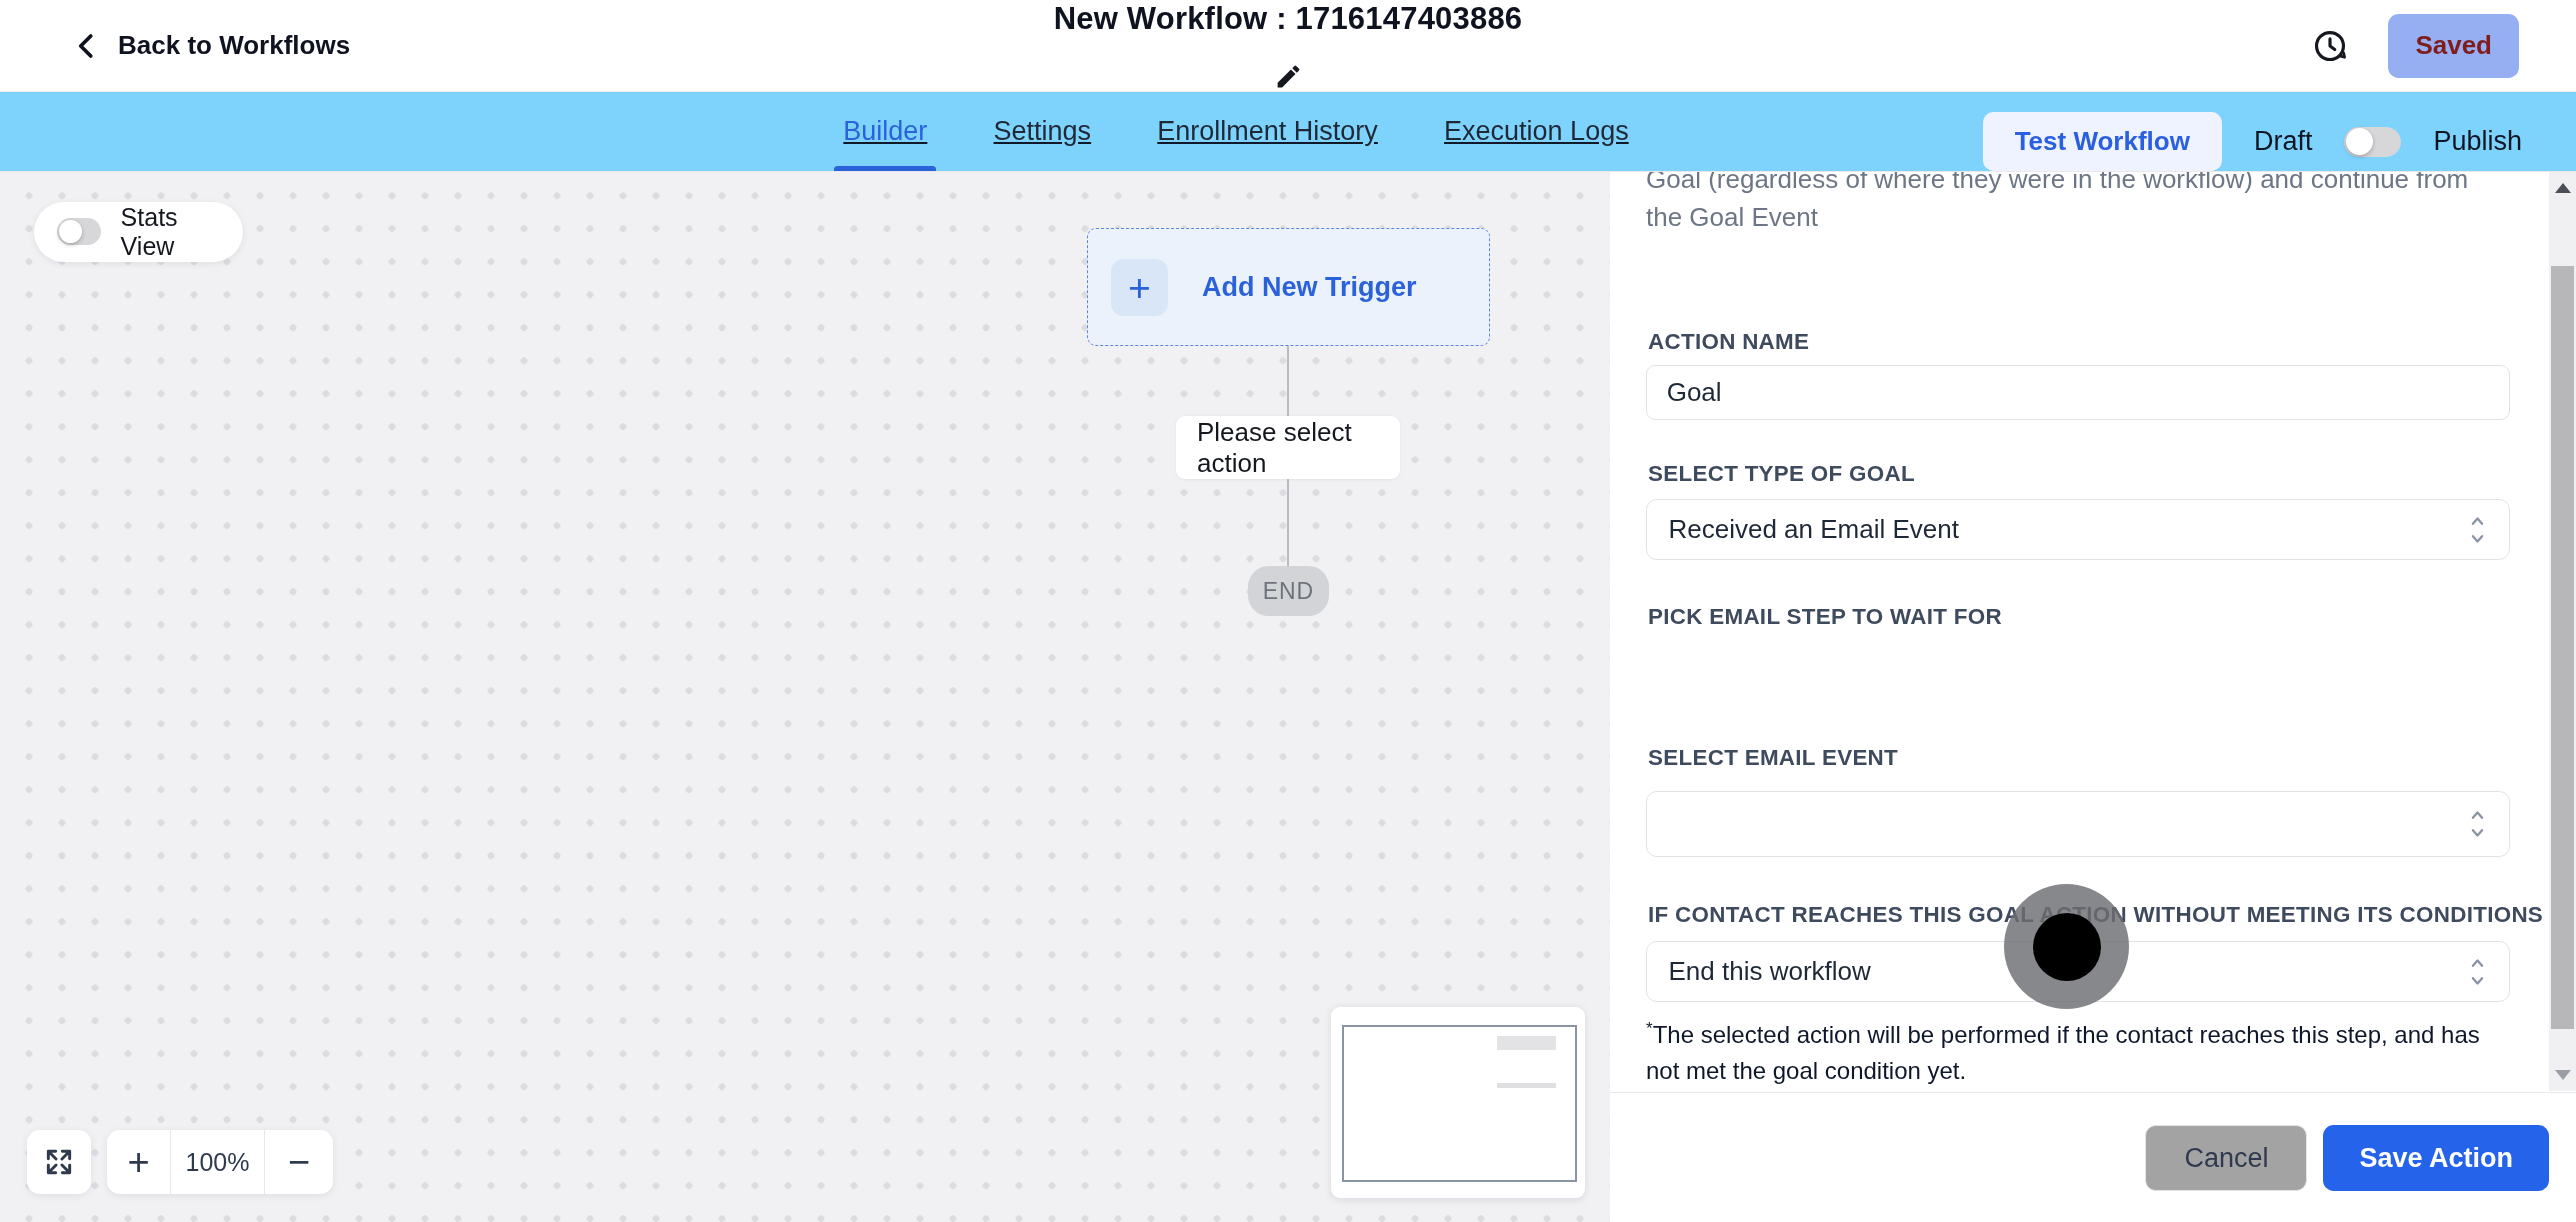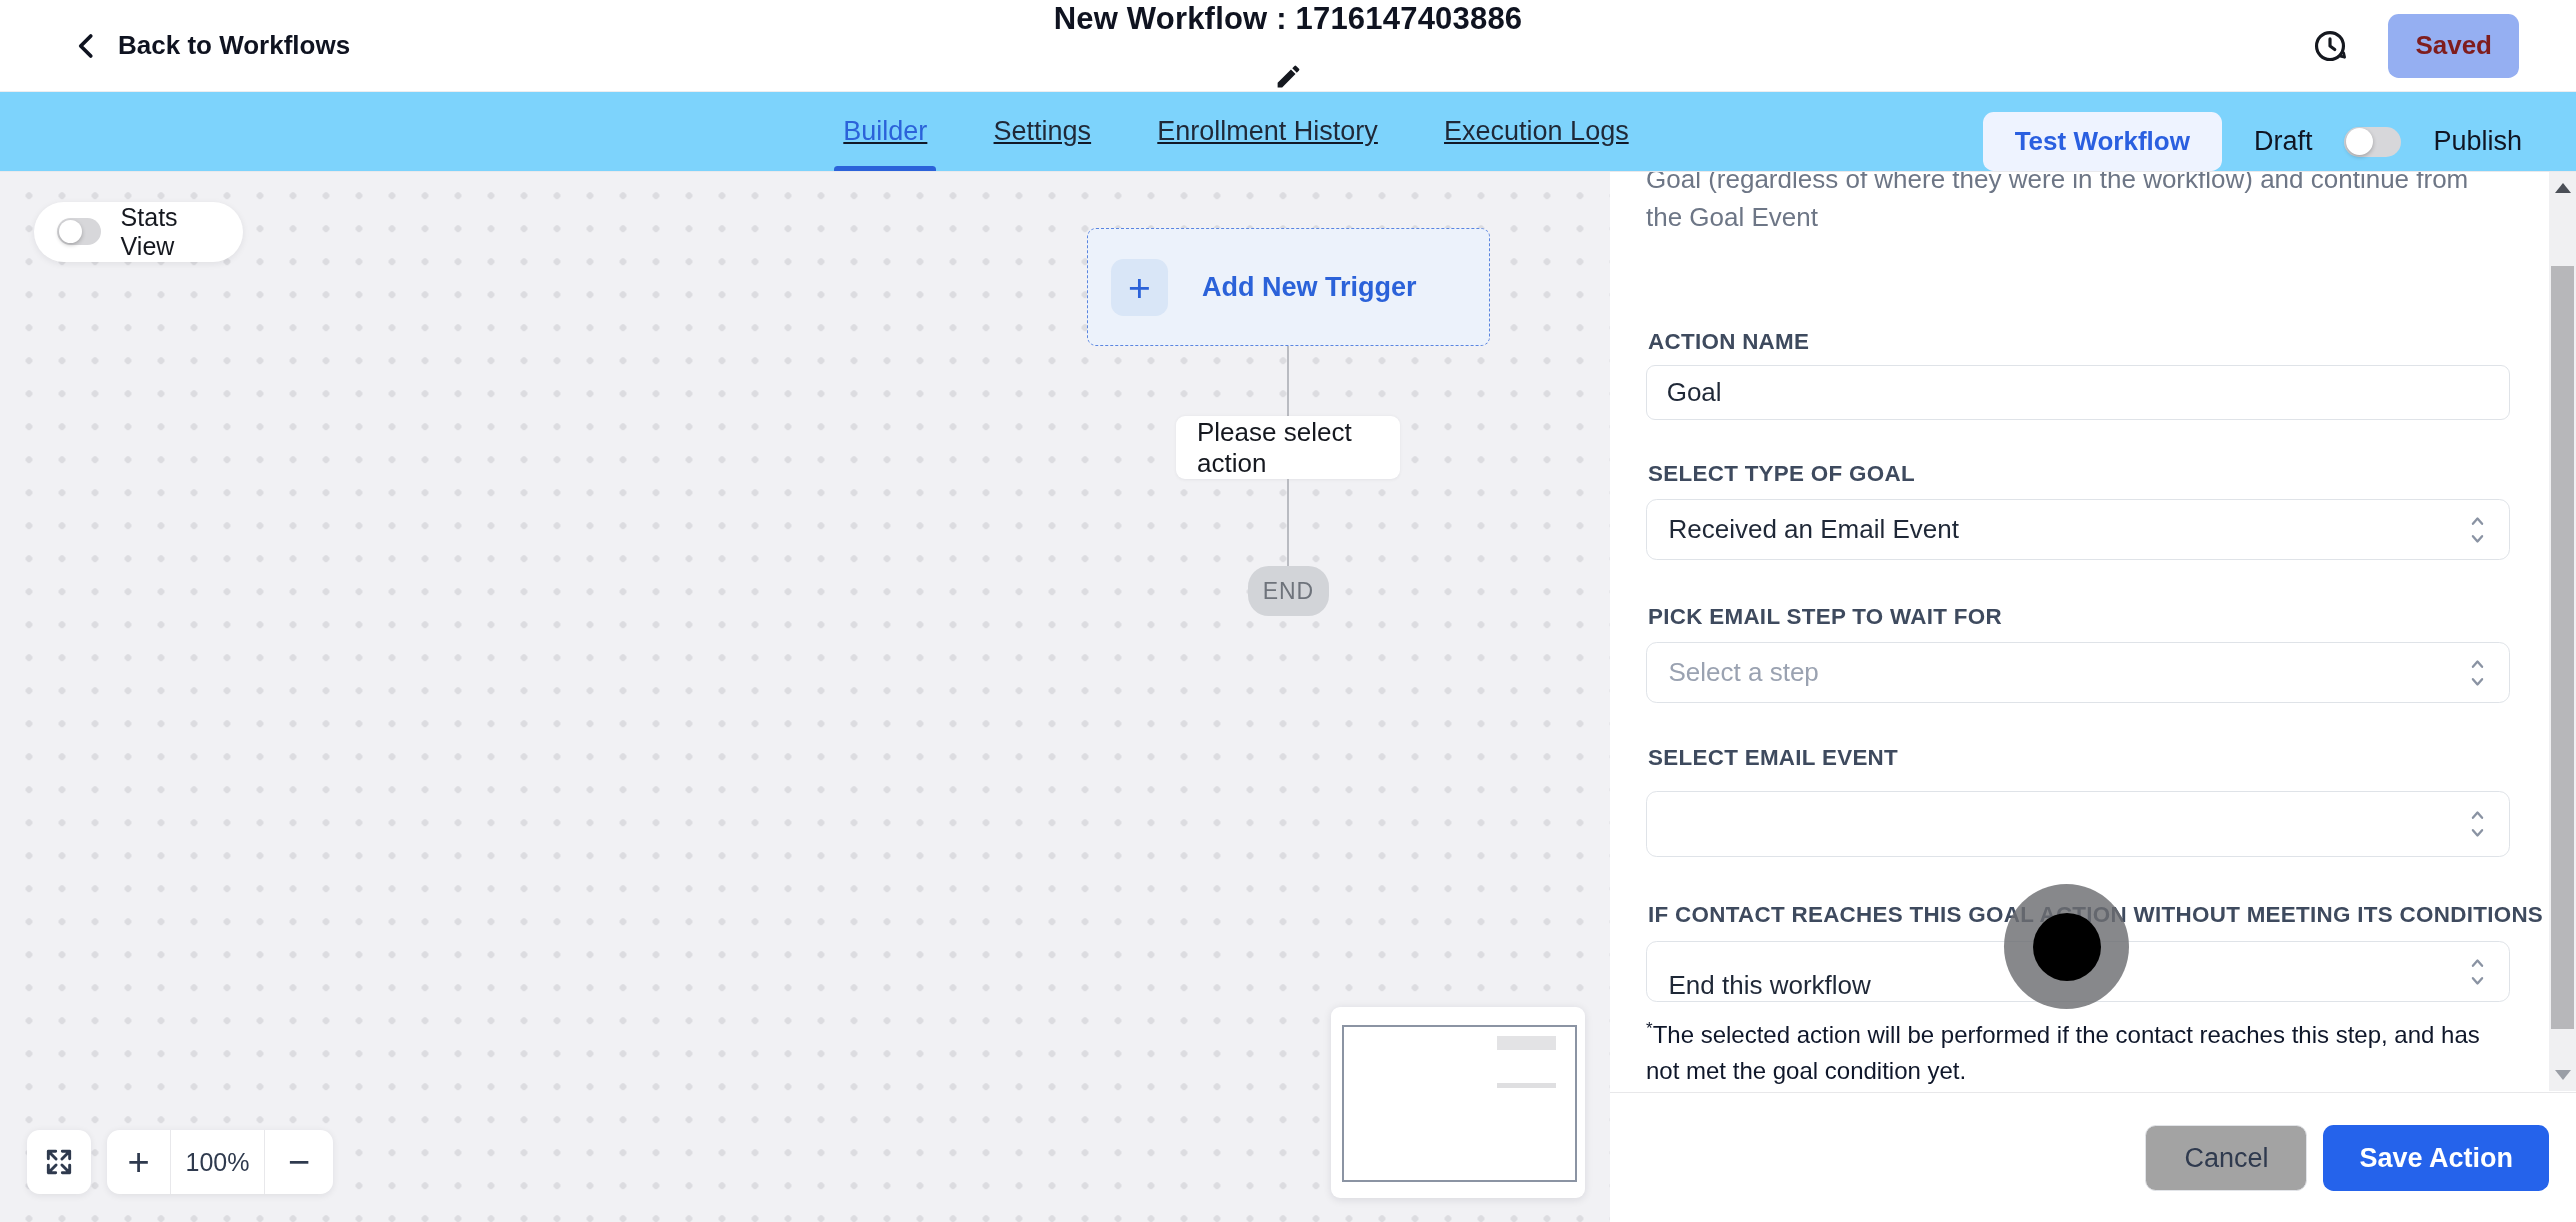--- a/index.html
+++ b/index.html
@@ -102,21 +102,21 @@
                  letter-spacing: 0.3px; }
   .lb1 { top: 157px; } .lb2 { top: 289px; } .lb3 { top: 432px; } .lb4 { top: 573px; } .lb5 { top: 730px; }
 
   .text-input { position: absolute; left: 36px; top: 193px; width: 864px; height: 55px;
                 border: 0.9px solid #dfe3e8; border-radius: 9px; padding: 0 19.7px; font-size: 26px;
                 color: #1f2837; font-family: "Liberation Sans", sans-serif; background: #fff; outline: none; }
 
   .select { position: absolute; left: 36px; width: 864px; height: 61px; border: 0.9px solid #dfe3e8;
             border-radius: 10.7px; background: #fff; display: flex; align-items: center;
             padding: 0 54px 0 21.5px; font-size: 26px; color: #1f2837; cursor: pointer; }
-  .sel1 { top: 327px; } .sel2 { top: 470px; } .sel3 { top: 619px; height: 66px; } .sel4 { top: 769px; align-items: flex-end; }
+  .sel1 { top: 327px; } .sel2 { top: 470px; } .sel3 { top: 619px; height: 66px; } .sel4 { top: 769px; }
   .select .placeholder { color: #9aa2b1; }
   .select svg { position: absolute; right: 19.7px; top: 50%; transform: translateY(-50%);
                 width: 23px; height: 36px; }
 
   .footnote { position: absolute; left: 36px; top: 839px; width: 850px; font-size: 24px; line-height: 36px;
               color: #0f172a; }
   .footnote sup { font-size: 17px; }
 
   
   .scrollbar { position: absolute; right: 0; top: 0; width: 27px; height: 919px; background: #f0f0f2; }
@@ -251,27 +251,20 @@
         <div class="field-label lb2">SELECT TYPE OF GOAL</div>
         <div class="select sel1">
           <span>Received an Email Event</span>
           <svg viewBox="0 0 30 44" fill="none" stroke="#8a93a3" stroke-width="3" stroke-linecap="round" stroke-linejoin="round">
             <path d="M9 14l6-7 6 7"></path>
               <path d="M9 30l6 7 6-7"></path>
           </svg>
         </div>
 
         <div class="field-label lb3">PICK EMAIL STEP TO WAIT FOR</div>
-        <div class="select sel2">
-          <span class="placeholder">Select a step</span>
-          <svg viewBox="0 0 30 44" fill="none" stroke="#8a93a3" stroke-width="3" stroke-linecap="round" stroke-linejoin="round">
-            <path d="M9 14l6-7 6 7"></path>
-              <path d="M9 30l6 7 6-7"></path>
-          </svg>
-        </div>
 
         <div class="field-label lb4">SELECT EMAIL EVENT</div>
         <div class="select sel3">
           <span></span>
           <svg viewBox="0 0 30 44" fill="none" stroke="#8a93a3" stroke-width="3" stroke-linecap="round" stroke-linejoin="round">
             <path d="M9 14l6-7 6 7"></path>
               <path d="M9 30l6 7 6-7"></path>
           </svg>
         </div>
 

